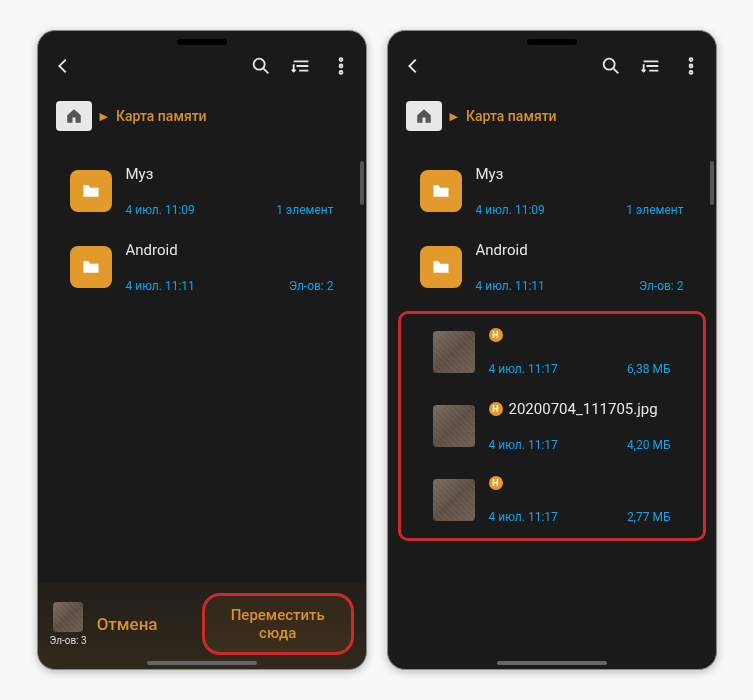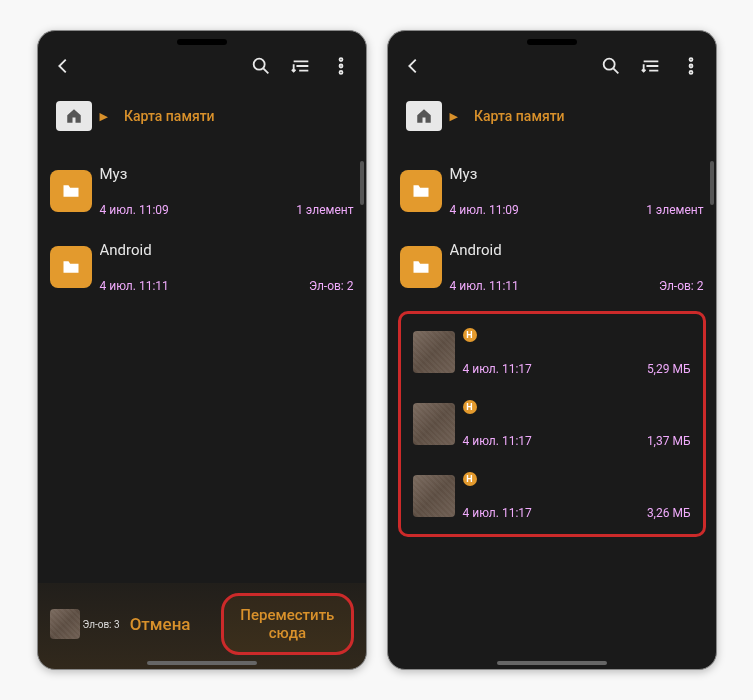--- a/index.html
+++ b/index.html
@@ -53,27 +53,27 @@
     font-size:14px;
   }
   .home-chip {
     width:36px; height:30px;
     background:#e8e8e8;
     border-radius:4px;
     display:flex; align-items:center; justify-content:center;
   }
   .home-chip svg { fill:#555; }
   .bc-caret { color:#d9912b; font-size:11px; }
-  .bc-label { color:#d9912b; font-weight:500;margin-left:8px; }
+  .bc-label { color:#d9912b; font-weight:500; }
   .list { flex:1; overflow:hidden; position:relative; }
   .item {
     display:flex;
     align-items:center;
-    padding:12px 12px;
-    gap:8px;
+    padding:12px 32px;
+    gap:14px;
   }
   .folder-ic {
     width:42px; height:42px;
     background:#e39a2d;
     border-radius:8px;
     display:flex; align-items:center; justify-content:center;
   }
   .folder-ic svg { fill:#fff; }
   .thumb {
     width:42px; height:42px;
@@ -89,42 +89,42 @@
   }
   .meta { flex:1; min-width:0; }
   .name-row { display:flex; align-items:center; gap:6px; }
   .item-name { color:#e8e8e8; font-size:15px; font-weight:400; white-space:nowrap; overflow:hidden; text-overflow:ellipsis; }
   .badge {
     width:14px; height:14px; border-radius:50%;
     background:#e39a2d; color:#fff;
     font-size:9px; font-weight:700;
     display:flex; align-items:center; justify-content:center;
   }
-  .sub-row { display:flex; justify-content:space-between; color:#f0abfc; font-size:12px; margin-top:20px; }
+  .sub-row { display:flex; justify-content:space-between; color:#0ea5e9; font-size:12px; margin-top:20px; }
   .scrollind {
     position:absolute; right:2px; top:8px;
     width:4px; height:44px;
     background:#555; border-radius:2px;
   }
   .highlight-box {
     margin:6px 10px;
     border:3px solid #cc2a2a;
     border-radius:10px;
     padding:2px 0;
   }
   .bottom-bar {
     display:flex;
     align-items:center;
     padding:10px 12px 14px 12px;
     gap:6px;
     background: linear-gradient(to top, rgba(217,145,43,0.12), rgba(217,145,43,0.04));
     position:relative;
   }
   .clip {
-    display:flex; align-items:center;
+    display:flex; flex-direction:column; align-items:center;
     gap:3px; color:#ddd; font-size:10px;
   }
   .clip .thumb { width:30px; height:30px; }
   .btn-cancel {
     flex:1; text-align:left;
     color:#d9912b; font-size:17px; font-weight:500;
     padding:10px 4px;
   }
   .btn-move {
     flex:1.4;
@@ -319,45 +319,46 @@
 
     <div class="highlight-box">
       <div class="item">
         <div class="thumb"></div>
         <div class="meta">
           <div class="name-row">
             <span class="badge">H</span>
           </div>
           <div class="sub-row">
               <span>4 июл. 11:17</span>
-              <span>5,29 МБ</span>
+              <span>6,38 МБ</span>
             </div>
         </div>
       </div>
       <div class="item">
         <div class="thumb"></div>
         <div class="meta">
           <div class="name-row">
             <span class="badge">H</span>
+            <span class="item-name">20200704_111705.jpg</span>
           </div>
           <div class="sub-row">
               <span>4 июл. 11:17</span>
-              <span>1,37 МБ</span>
+              <span>4,20 МБ</span>
             </div>
         </div>
       </div>
       <div class="item">
         <div class="thumb"></div>
         <div class="meta">
           <div class="name-row">
             <span class="badge">H</span>
           </div>
           <div class="sub-row">
               <span>4 июл. 11:17</span>
-              <span>3,26 МБ</span>
+              <span>2,77 МБ</span>
             </div>
         </div>
       </div>
     </div>
   </div>
   <div style="height:10px;position:relative;">
     <div class="navline"></div>
   </div>
 </div>
 

